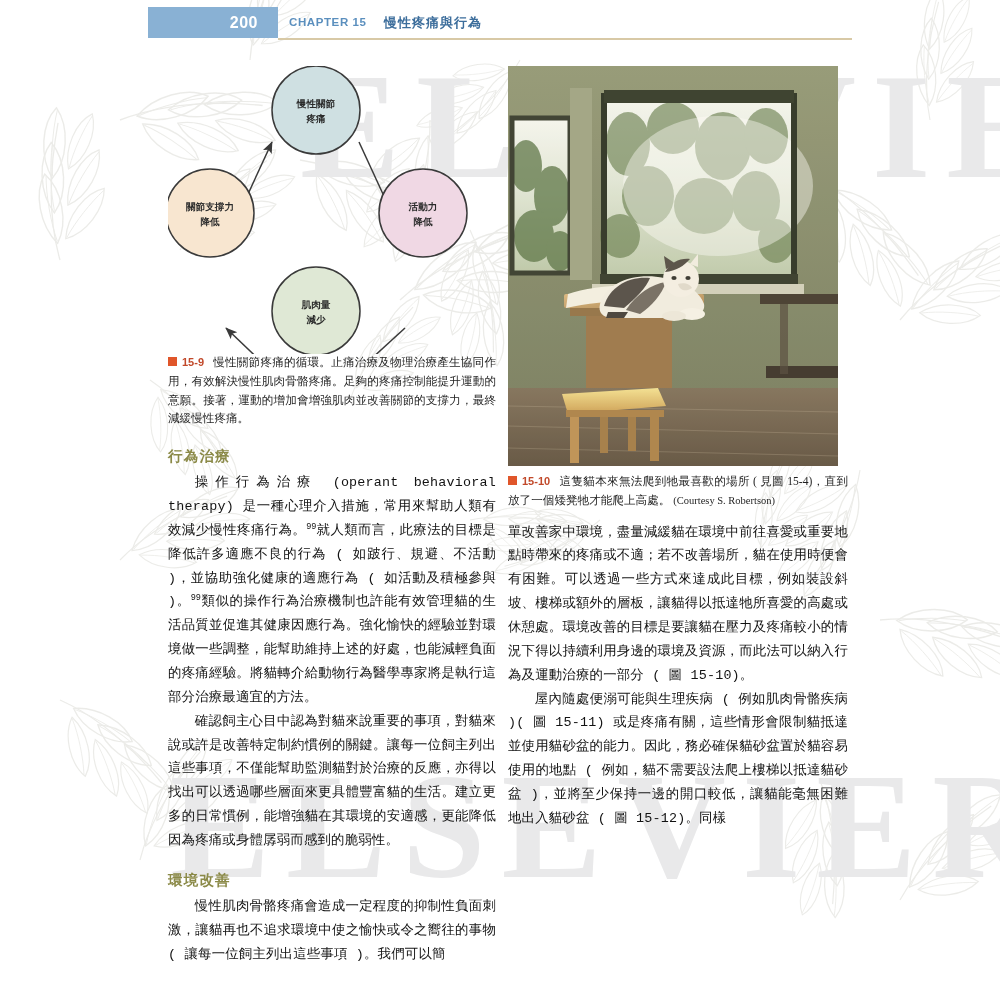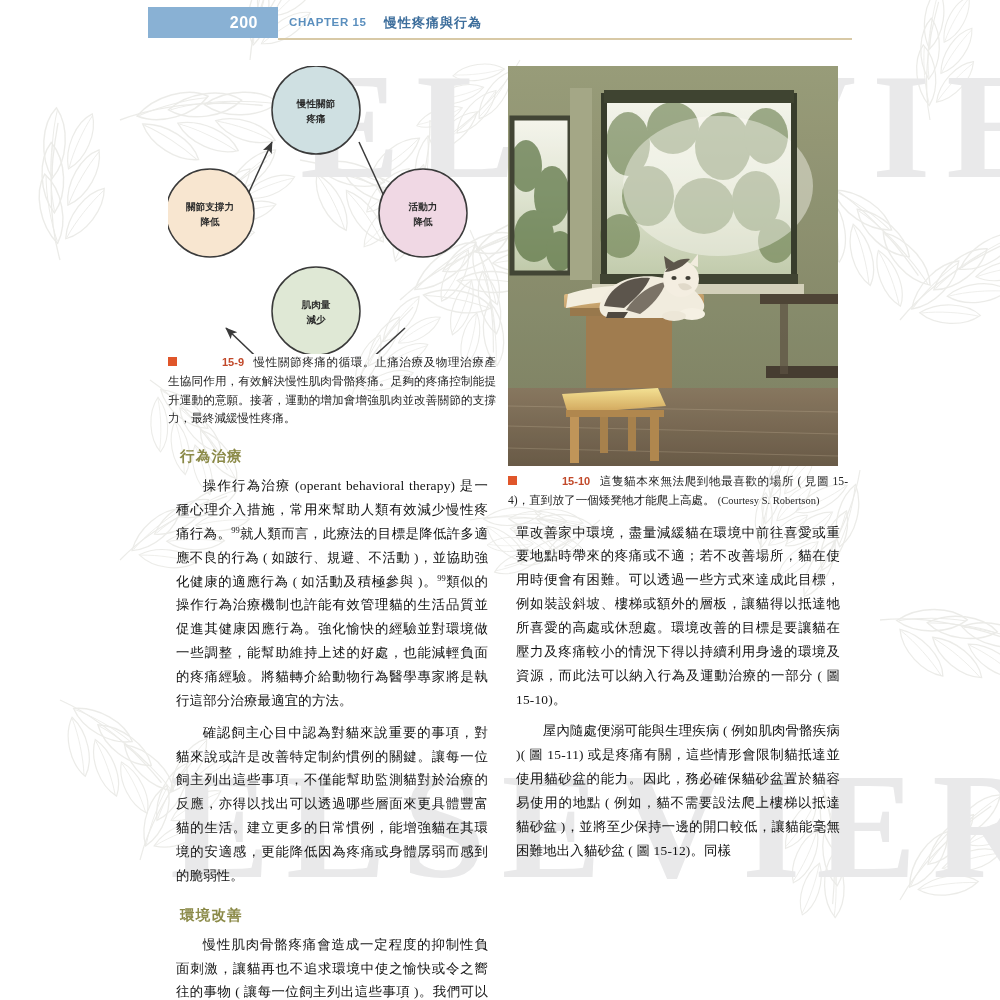--- a/index.html
+++ b/index.html
@@ -143,41 +143,41 @@
     background: #e0562a;
     margin-right: 5px;
     vertical-align: 0px;
   }
   .fig-num {
     color: #c1492a;
     font-family: "Liberation Sans", sans-serif;
     font-weight: 700;
     font-size: 11px;
     margin-right: 9px;
-    margin-left: 40px;
   }
 
   
   .section-heading {
     color: #8b8a48;
     font-weight: 700;
     font-size: 14.5px;
     letter-spacing: 1.2px;
-    margin: 18px 0 5px 12px;
+    margin: 18px 0 5px 0;
     font-family: "Liberation Serif", "DejaVu Serif", serif;
   }
   p.body {
-    margin: 8px;
+    margin: 0;
     font-size: 13.4px;
     line-height: 1.78;
     color: #121212;
     text-align: justify;
     text-justify: inter-ideograph;
     text-indent: 2em;
     letter-spacing: 0.2px;
+    font-family: Liberation Mono, monospace;
   }
   p.body.cont { text-indent: 0; }
   sup.ref {
     font-size: 8.5px;
     vertical-align: super;
     letter-spacing: 0;
   }
 
   
   #fig-15-10-photo {

